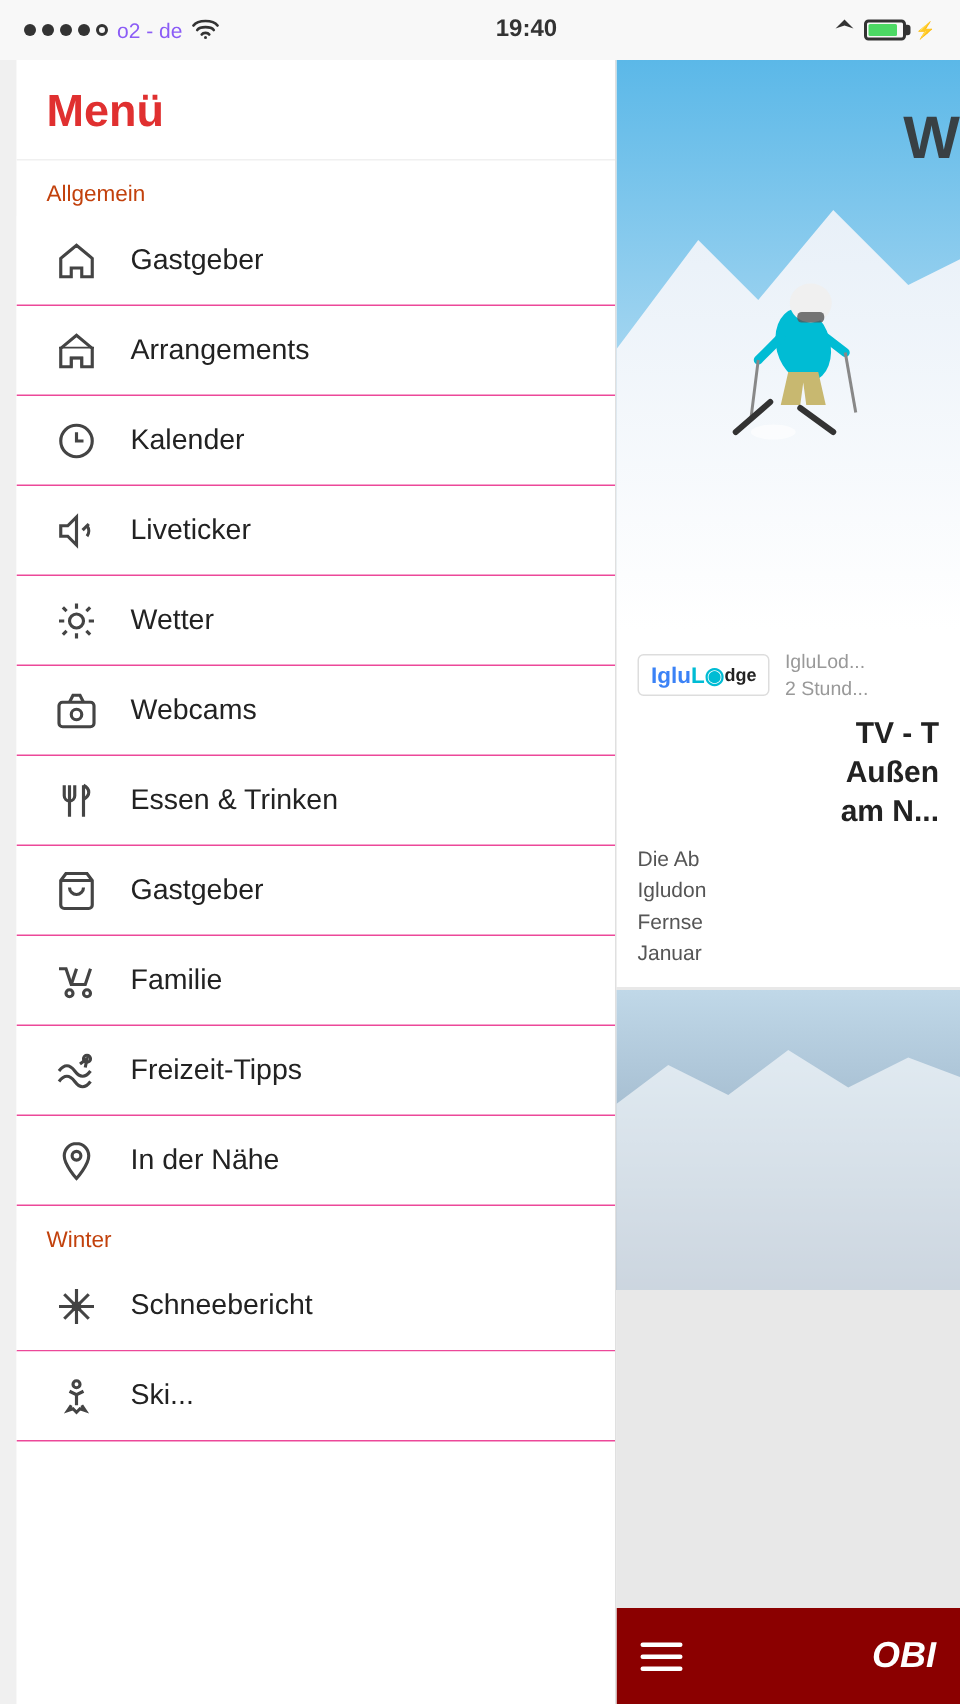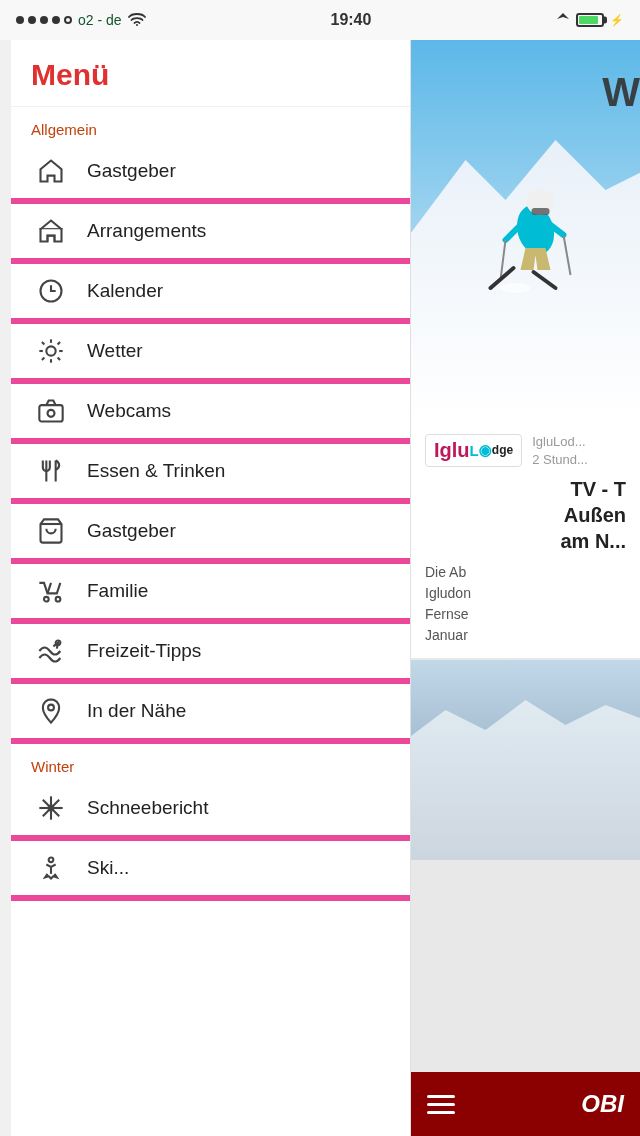--- a/index.html
+++ b/index.html
@@ -30,21 +30,21 @@
       align-items: center;
       gap: 6px;
     }
     .dots {
       display: flex; gap: 4px; align-items: center;
     }
     .dot {
       width: 8px; height: 8px; border-radius: 50%; background: #333;
     }
     .dot.empty { background: transparent; border: 2px solid #333; }
-    .carrier { font-size: 14px; color: #14532d; font-weight: 500; }
+    .carrier { font-size: 14px; color: #8b5cf6; font-weight: 500; }
     .wifi-icon { font-size: 14px; }
     .status-center { font-size: 16px; font-weight: 600; color: #333; }
     .status-right { display: flex; align-items: center; gap: 6px; }
     .location-icon { font-size: 13px; color: #333; }
     .battery {
       width: 28px; height: 14px; border: 2px solid #333; border-radius: 3px;
       position: relative; display: flex; align-items: center; padding: 1px;
     }
     .battery::after {
       content: ''; position: absolute; right: -5px; top: 50%;
@@ -87,21 +87,21 @@
       font-size: 15px;
       color: #c2410c;
       font-weight: 400;
     }
 
     .menu-item {
       display: flex;
       align-items: center;
       padding: 0 20px;
       height: 60px;
-      border-bottom: 6px solid #ec4899;
+      border-bottom: 1px solid #ec4899;
       cursor: pointer;
       background: #fff;
     }
 
     .menu-icon {
       width: 40px;
       height: 40px;
       display: flex;
       align-items: center;
       justify-content: center;
@@ -157,21 +157,21 @@
       margin-bottom: 8px;
     }
     .iglu-logo {
       background: #fff;
       border: 1px solid #ddd;
       border-radius: 4px;
       padding: 4px 8px;
       font-size: 14px;
       display: flex; align-items: center;
     }
-    .iglu-text-iglu { color: #be185d; font-weight: 700; font-size: 20px; }
+    .iglu-text-iglu { color: #3b82f6; font-weight: 700; font-size: 15px; }
     .iglu-text-o { color: #00bcd4; font-size: 15px; font-weight: 700; }
     .iglu-text-dge { color: #222; font-weight: 700; font-size: 12px; }
     .iglu-meta { font-size: 13px; color: #999; }
 
     .card-title {
       font-size: 20px;
       font-weight: 700;
       color: #222;
       line-height: 1.3;
       margin-bottom: 8px;
@@ -281,20 +281,30 @@
     <div class="menu-item">
       <div class="menu-icon">
         <svg viewBox="0 0 24 24">
             <circle cx="12" cy="12" r="9"></circle>
             <polyline points="12 7 12 12 16 12"></polyline>
           </svg>
       </div>
       <span class="menu-label">Kalender</span>
     </div>
 
+    <div class="menu-item">
+      <div class="menu-icon">
+        <svg viewBox="0 0 24 24">
+            <path d="M3 9v6h4l5 5V4L7 9H3z"></path>
+            <path d="M18 9a5 5 0 0 1 0 6"></path>
+            <path d="M15.5 11.5 L19 8"></path>
+          </svg>
+      </div>
+      <span class="menu-label">Liveticker</span>
+    </div>
 
     <div class="menu-item">
       <div class="menu-icon">
         <svg viewBox="0 0 24 24">
             <circle cx="12" cy="12" r="4"></circle>
             <line x1="12" y1="2" x2="12" y2="5"></line>
             <line x1="12" y1="19" x2="12" y2="22"></line>
             <line x1="2" y1="12" x2="5" y2="12"></line>
             <line x1="19" y1="12" x2="22" y2="12"></line>
             <line x1="4.22" y1="4.22" x2="6.34" y2="6.34"></line>

